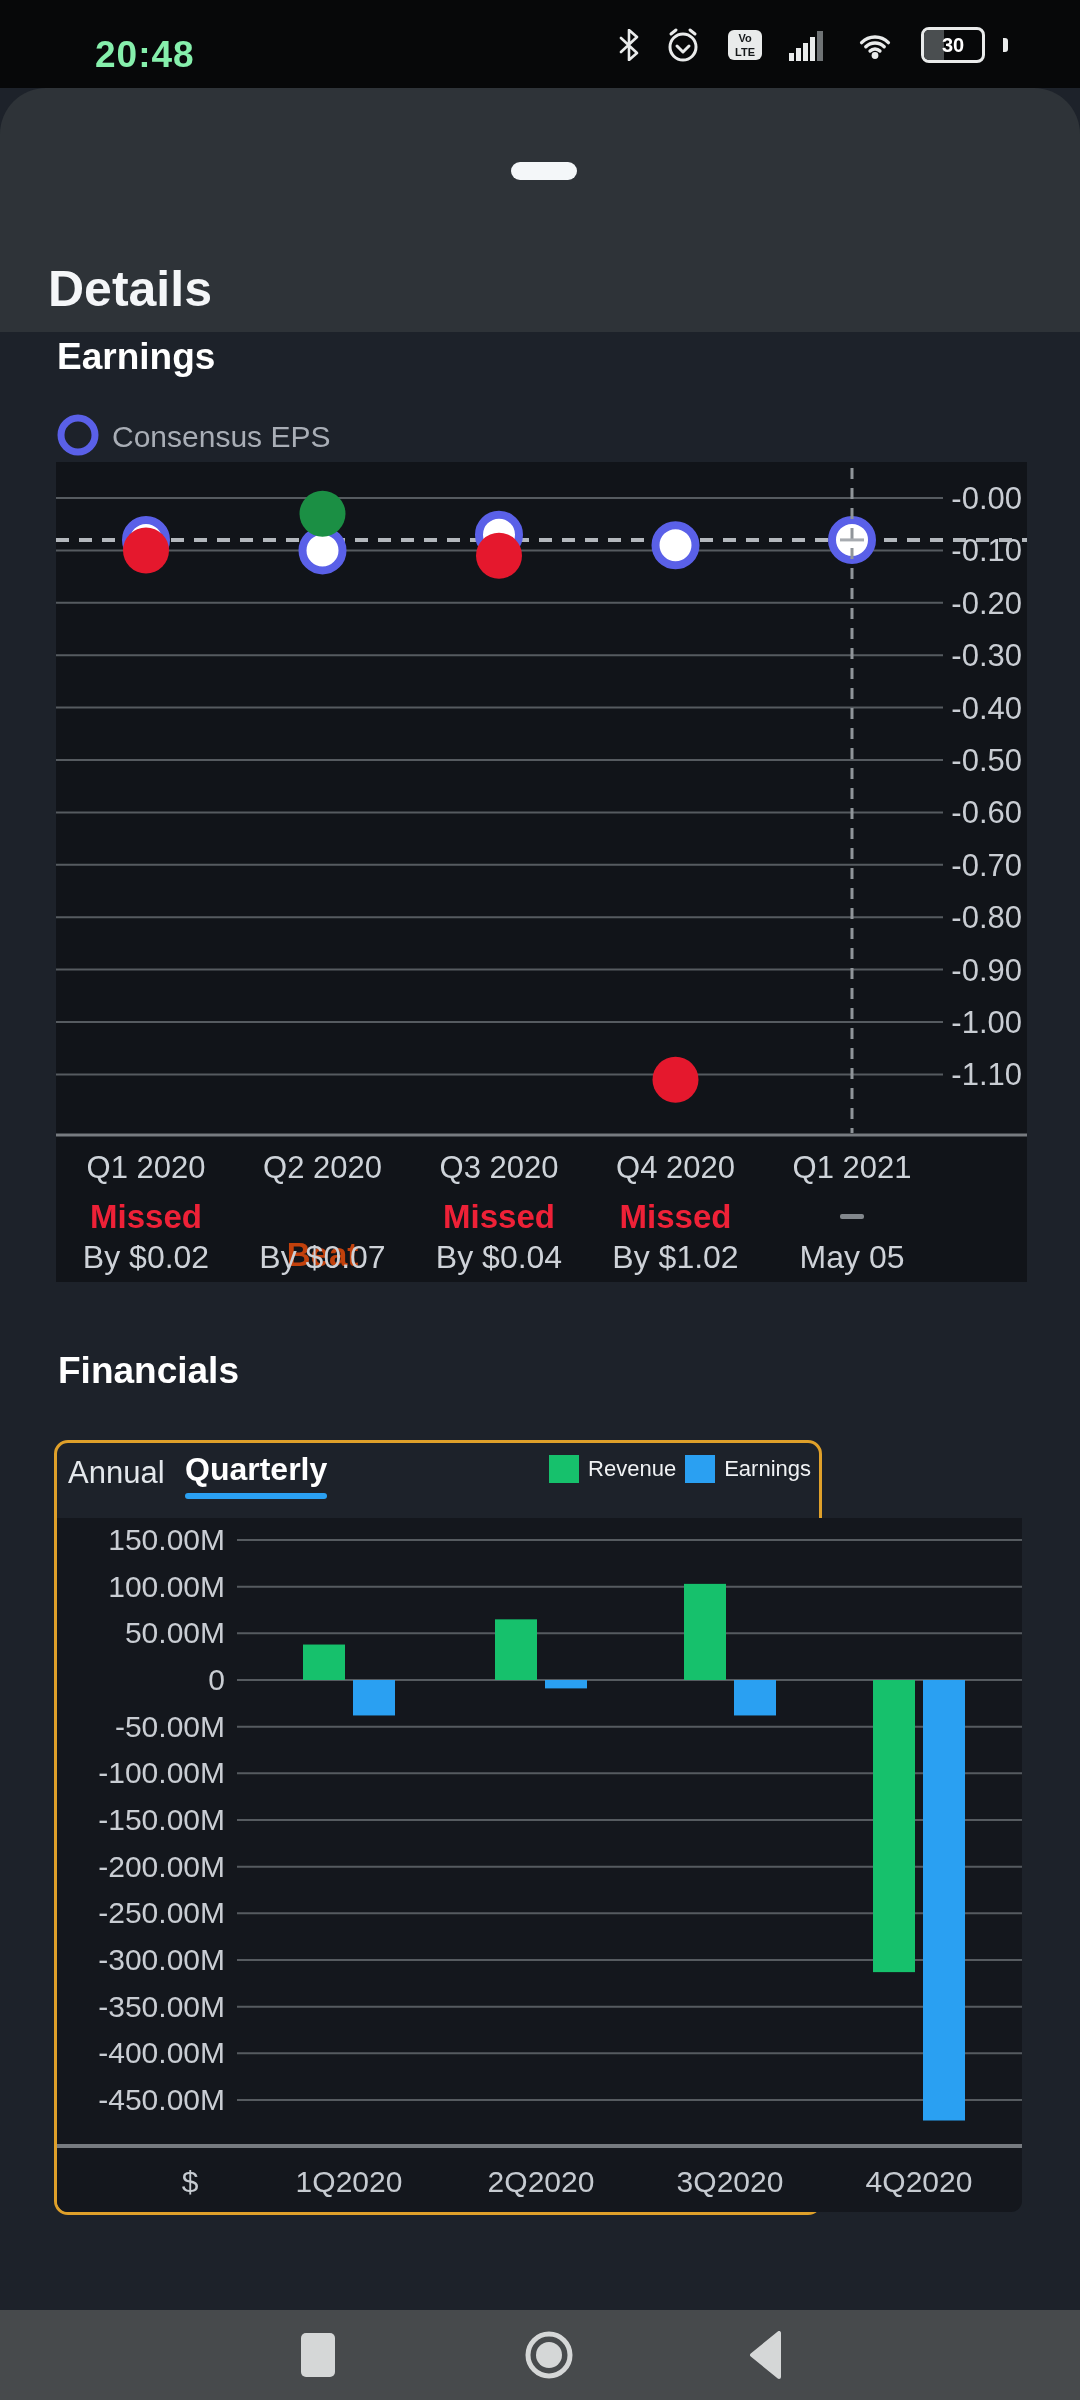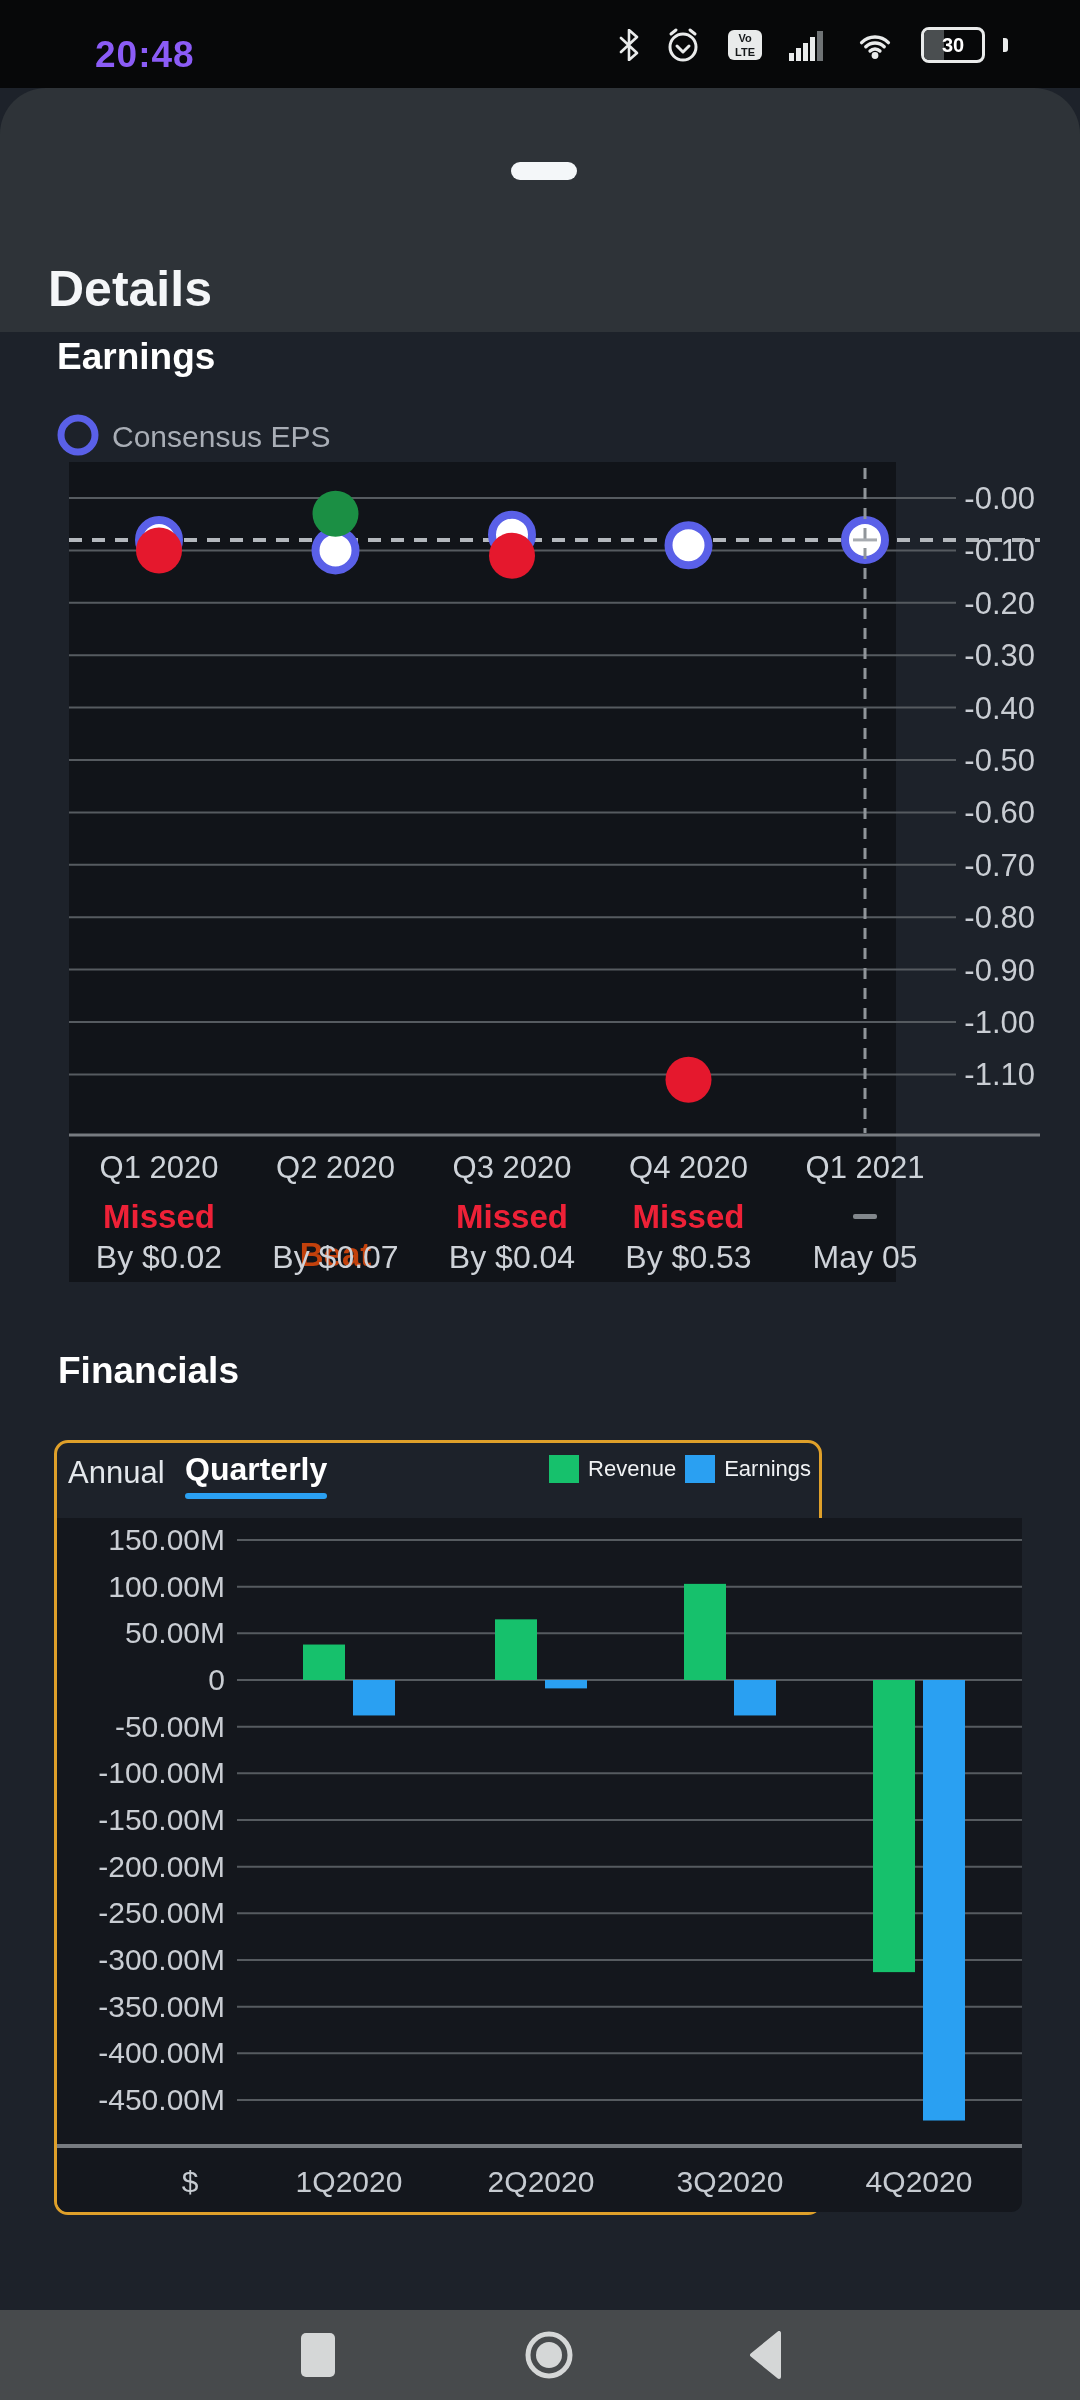--- a/index.html
+++ b/index.html
@@ -1,33 +1,33 @@
 <!DOCTYPE html>
 <html><head>
 <meta charset="utf-8">
 <style>
   html,body{margin:0;padding:0;background:#1d222a;width:1080px;height:2400px;
     font-family:"Liberation Sans",sans-serif;overflow:hidden;position:relative;}
   
   .status-bar{position:absolute;top:0;left:0;width:1080px;height:88px;background:#070809;}
-  .time{position:absolute;left:95px;top:34px;font-size:37px;font-weight:bold;color:#8b5cf6;letter-spacing:1px;}
+  .time{position:absolute;left:95px;top:34px;font-size:37px;font-weight:bold;color:#86efac;letter-spacing:1px;}
   .sicons{position:absolute;right:72px;top:28px;height:34px;display:flex;align-items:center;gap:26px;}
   .battery{position:relative;width:58px;height:30px;border:3px solid #e9ebeb;border-radius:8px;display:flex;align-items:center;justify-content:center;}
   .battery .fill{position:absolute;left:0;top:0;bottom:0;width:35%;background:#4a4e50;border-radius:5px 0 0 5px;}
   .battery .pct{position:relative;color:#fff;font-size:20px;font-weight:bold;line-height:1;}
   .bnub{width:5px;height:14px;background:#e9ebeb;border-radius:0 3px 3px 0;margin-left:-8px;}
   
   .sheet-header{position:absolute;top:88px;left:0;width:1080px;height:244px;background:#2e3338;border-radius:46px 46px 0 0;}
   .handle{position:absolute;left:511px;top:74px;width:66px;height:18px;border-radius:9px;background:#f4f7f9;}
   .details-title{position:absolute;left:48px;top:172px;font-size:50px;line-height:58px;font-weight:bold;color:#f4f6f8;}
   .h2{position:absolute;font-size:37px;font-weight:bold;color:#ffffff;}
   
   .eps-legend-icon{position:absolute;left:56px;top:413px;width:44px;height:44px;}
   .eps-legend-label{position:absolute;left:112px;top:420px;font-size:30px;color:#a9aeb6;}
-  .eps-panel{position:absolute;left:69px;top:462px;width:827px;height:820px;background:#111419;}
+  .eps-panel{position:absolute;left:56px;top:462px;width:971px;height:820px;background:#111419;}
   .eps-panel svg{position:absolute;left:0;top:0;}
   .q-label{position:absolute;top:688px;transform:translateX(-50%);font-size:31px;color:#ced3d9;white-space:nowrap;}
   .q-status{position:absolute;top:736px;transform:translateX(-50%);font-size:33px;font-weight:bold;white-space:nowrap;}
   .q-dash{position:absolute;top:752px;transform:translateX(-50%);width:24px;height:5px;background:#82878c;border-radius:2px;}
   .q-by{position:absolute;top:777px;transform:translateX(-50%);font-size:32px;color:#ced2d8;white-space:nowrap;}
   
   .fin-card{position:absolute;left:54px;top:1440px;width:768px;height:775px;border:3px solid #dfa02a;border-radius:14px;box-sizing:border-box;}
   .tab{position:absolute;top:12px;font-size:31px;color:#e3e7eb;}
   .tab.active-wrap{top:8px;}
   .tab .tlabel{font-size:32px;font-weight:bold;color:#ffffff;}
@@ -139,21 +139,21 @@
       <div class="q-status" style="left: 90px; color: rgb(238, 33, 55);">Missed</div>
       <div class="q-by" style="left: 90px;">By $0.02</div>
       <div class="q-label" style="left: 266.5px;">Q2 2020</div>
       <div class="q-status" style="left: 266.5px; color: #c2410c; margin-top: 38px;">Beat</div>
       <div class="q-by" style="left: 266.5px;">By $0.07</div>
       <div class="q-label" style="left: 443px;">Q3 2020</div>
       <div class="q-status" style="left: 443px; color: rgb(238, 33, 55);">Missed</div>
       <div class="q-by" style="left: 443px;">By $0.04</div>
       <div class="q-label" style="left: 619.5px;">Q4 2020</div>
       <div class="q-status" style="left: 619.5px; color: rgb(238, 33, 55);">Missed</div>
-      <div class="q-by" style="left: 619.5px;">By $0.53</div>
+      <div class="q-by" style="left: 619.5px;">By $1.02</div>
       <div class="q-label" style="left: 796px;">Q1 2021</div>
       <div class="q-dash" style="left: 796px;"></div>
       <div class="q-by" style="left: 796px;">May 05</div>
     </div>
 </div>
 
 <div class="h2" style="left:58px;top:1350px;">Financials</div>
 
 <div class="fin-card" style="border-color: rgb(223, 160, 42);">
   <div class="tab" style="left:11px;">Annual</div>

